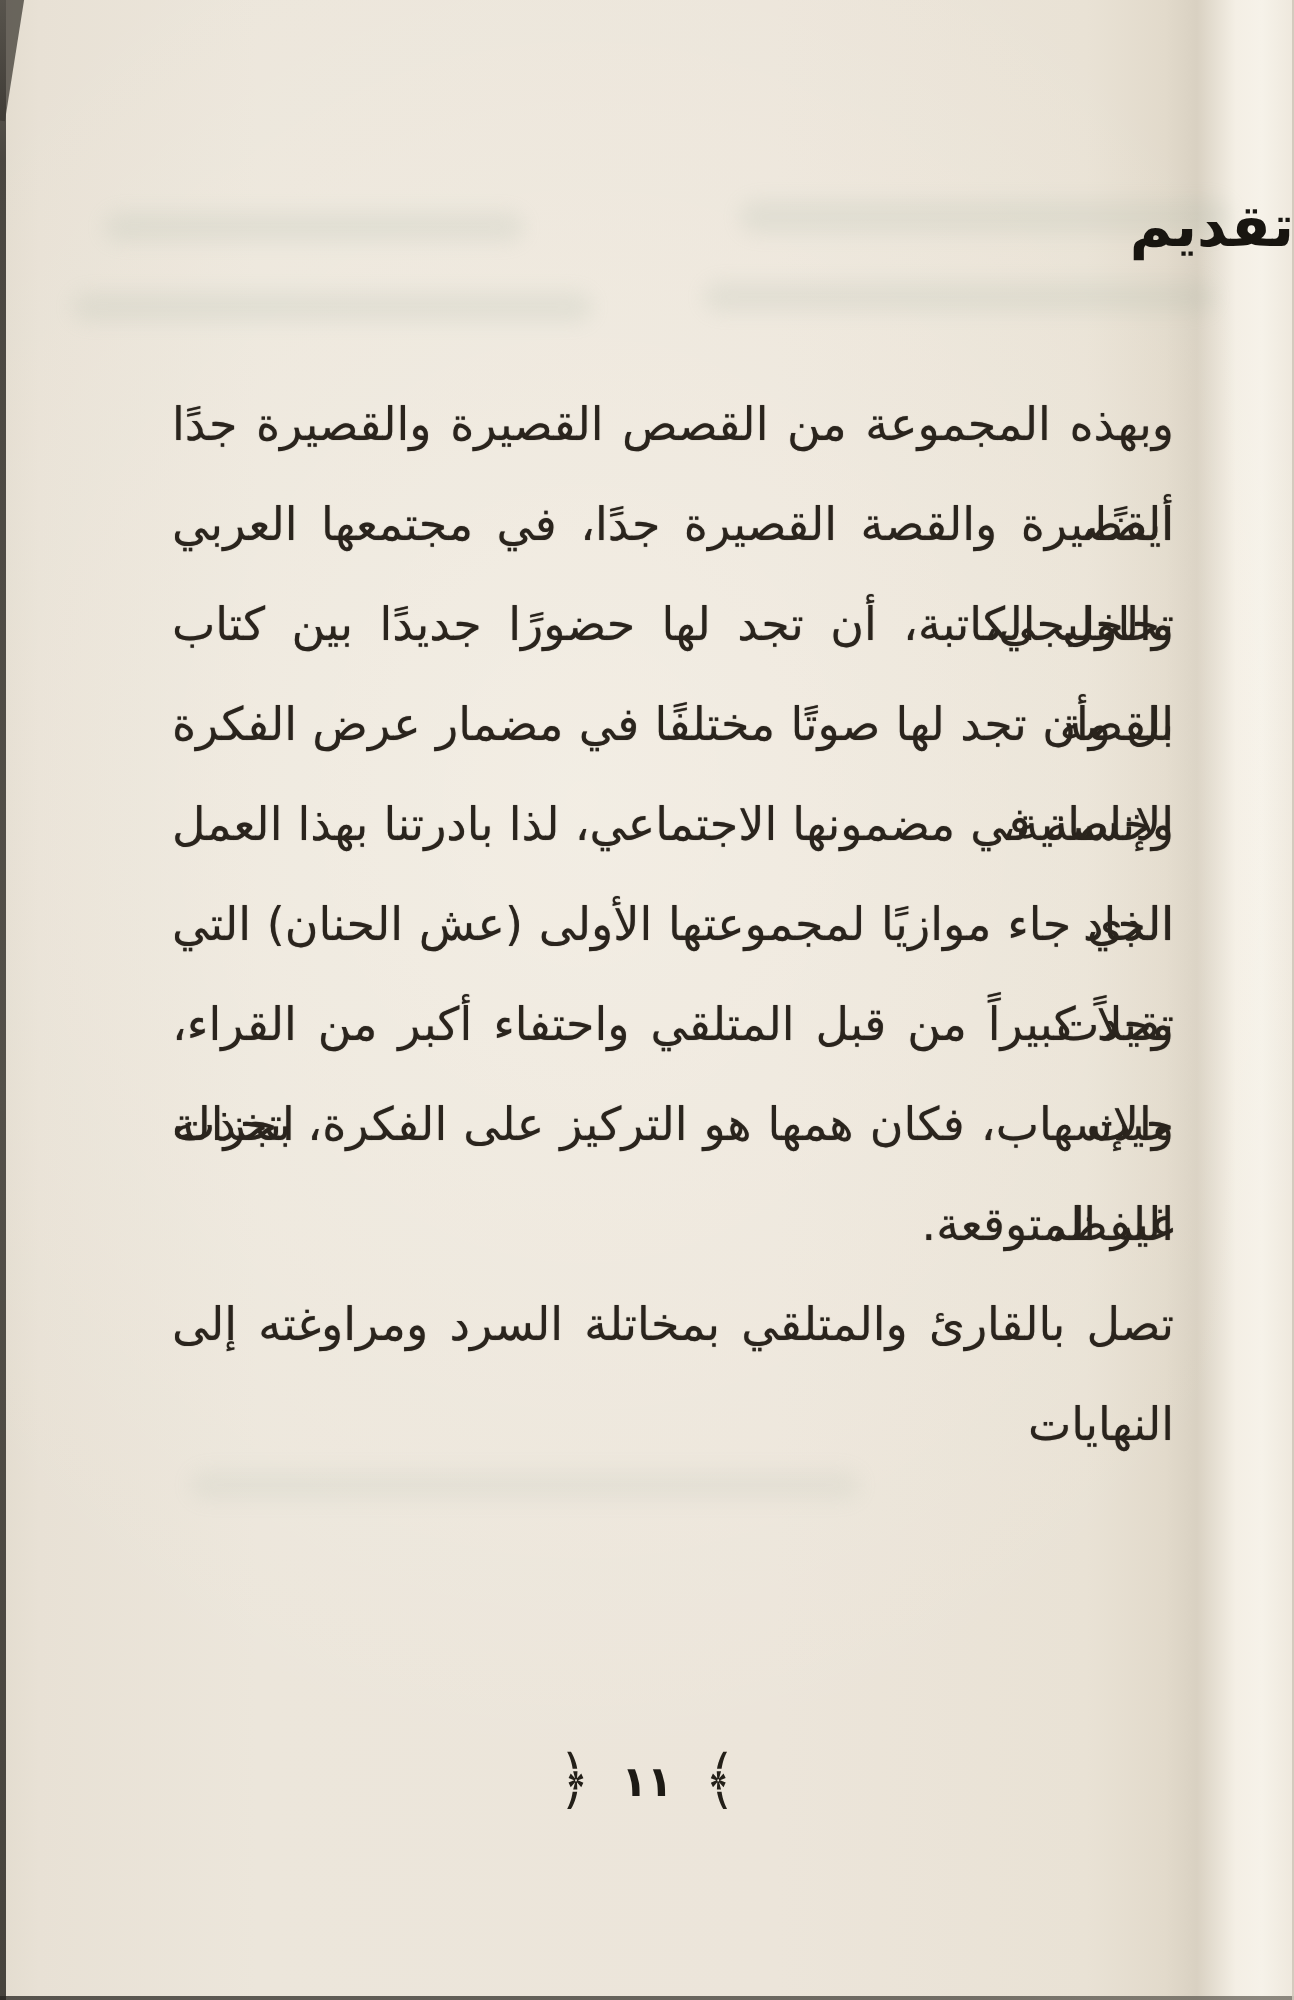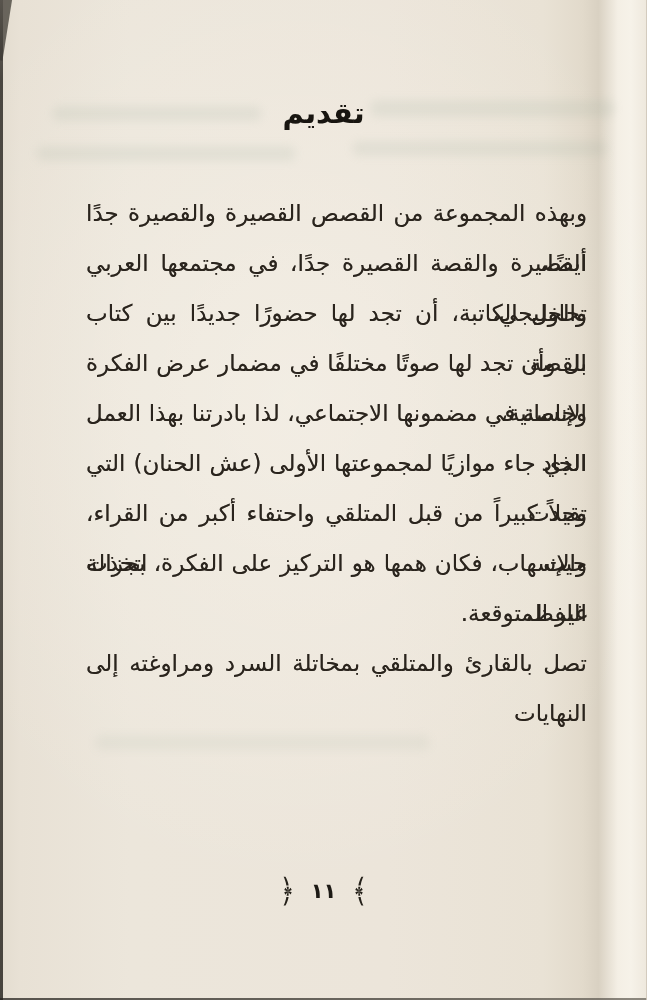--- a/index.html
+++ b/index.html
@@ -41,21 +41,21 @@
     background: #9fae9e; opacity: 0.16; filter: blur(5px);
   }
   .g1 { top: 106px; left: 52px;  width: 210px; }
   .g2 { top: 100px; left: 370px; width: 245px; height: 17px; }
   .g3 { top: 146px; left: 36px;  width: 260px; }
   .g4 { top: 141px; left: 352px; width: 255px; }
   .g5 { top: 735px; left: 95px;  width: 335px; opacity: 0.12; }
   
   .page-title {
     position: absolute; top: 96px; left: 0; right: 0;
-    margin: 0; text-align: center;
+    margin: 0; 
     font-size: 29px; font-weight: 700; color: #181510;
     letter-spacing: 0.5px;
   }
   .body-text {
     position: absolute; top: 188px; right: 60px; left: 62px;
     color: #2a241d;
     font-size: 23px;
     text-shadow: 0 0 0.5px rgba(42,36,29,0.55);
   }
   .line {

